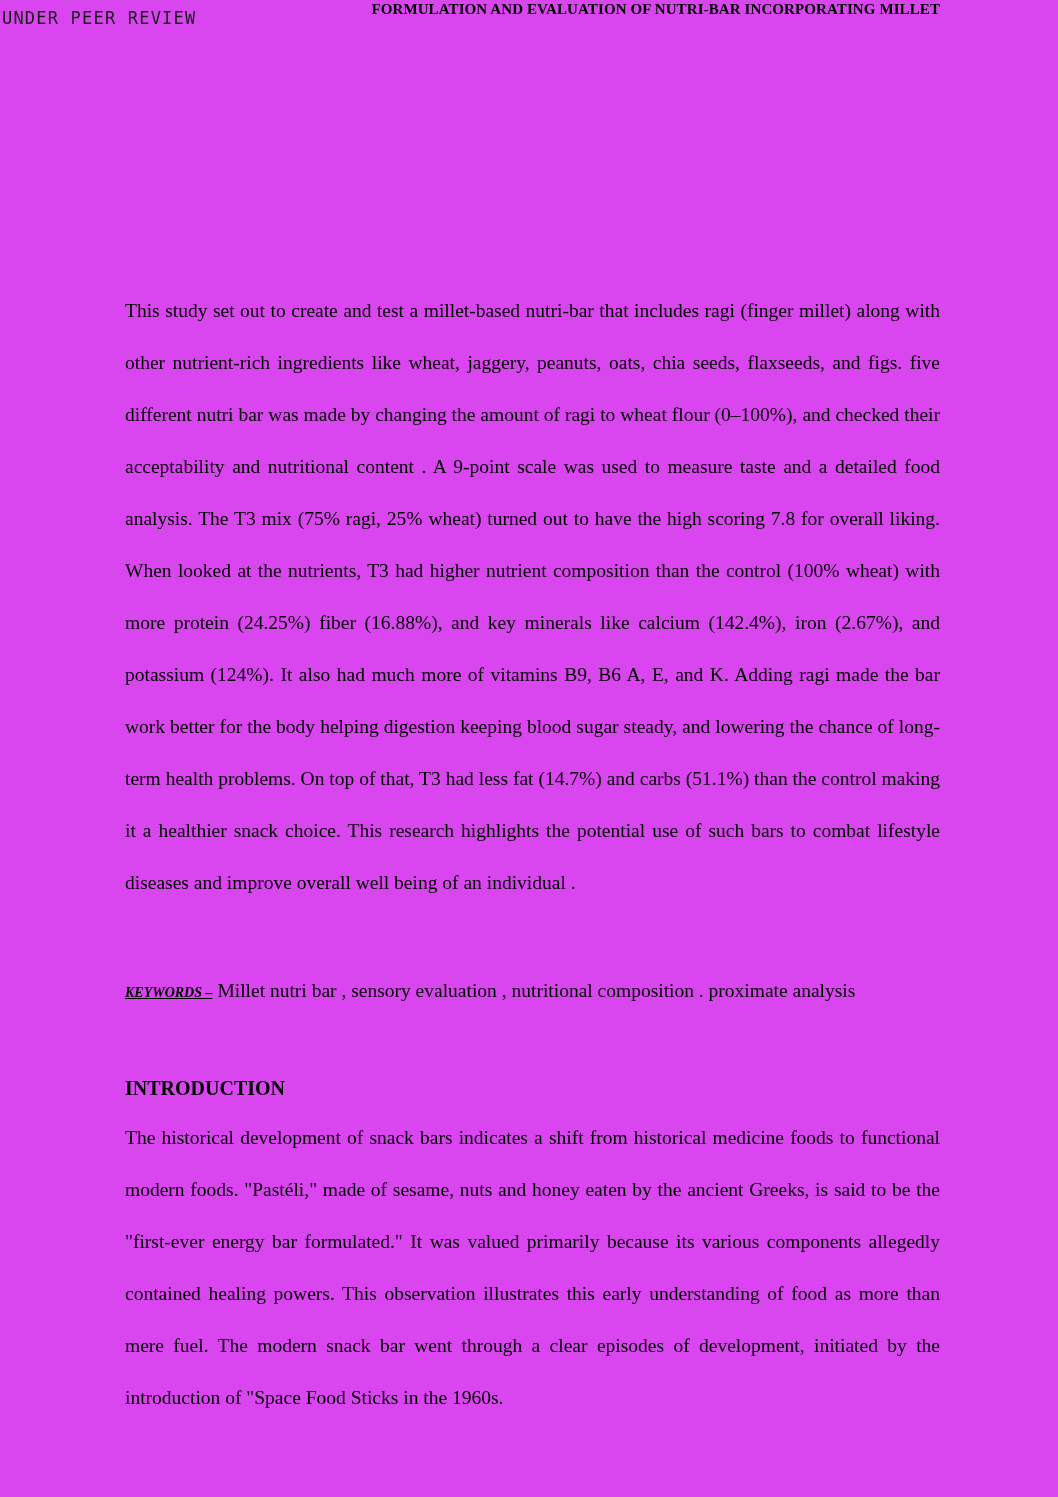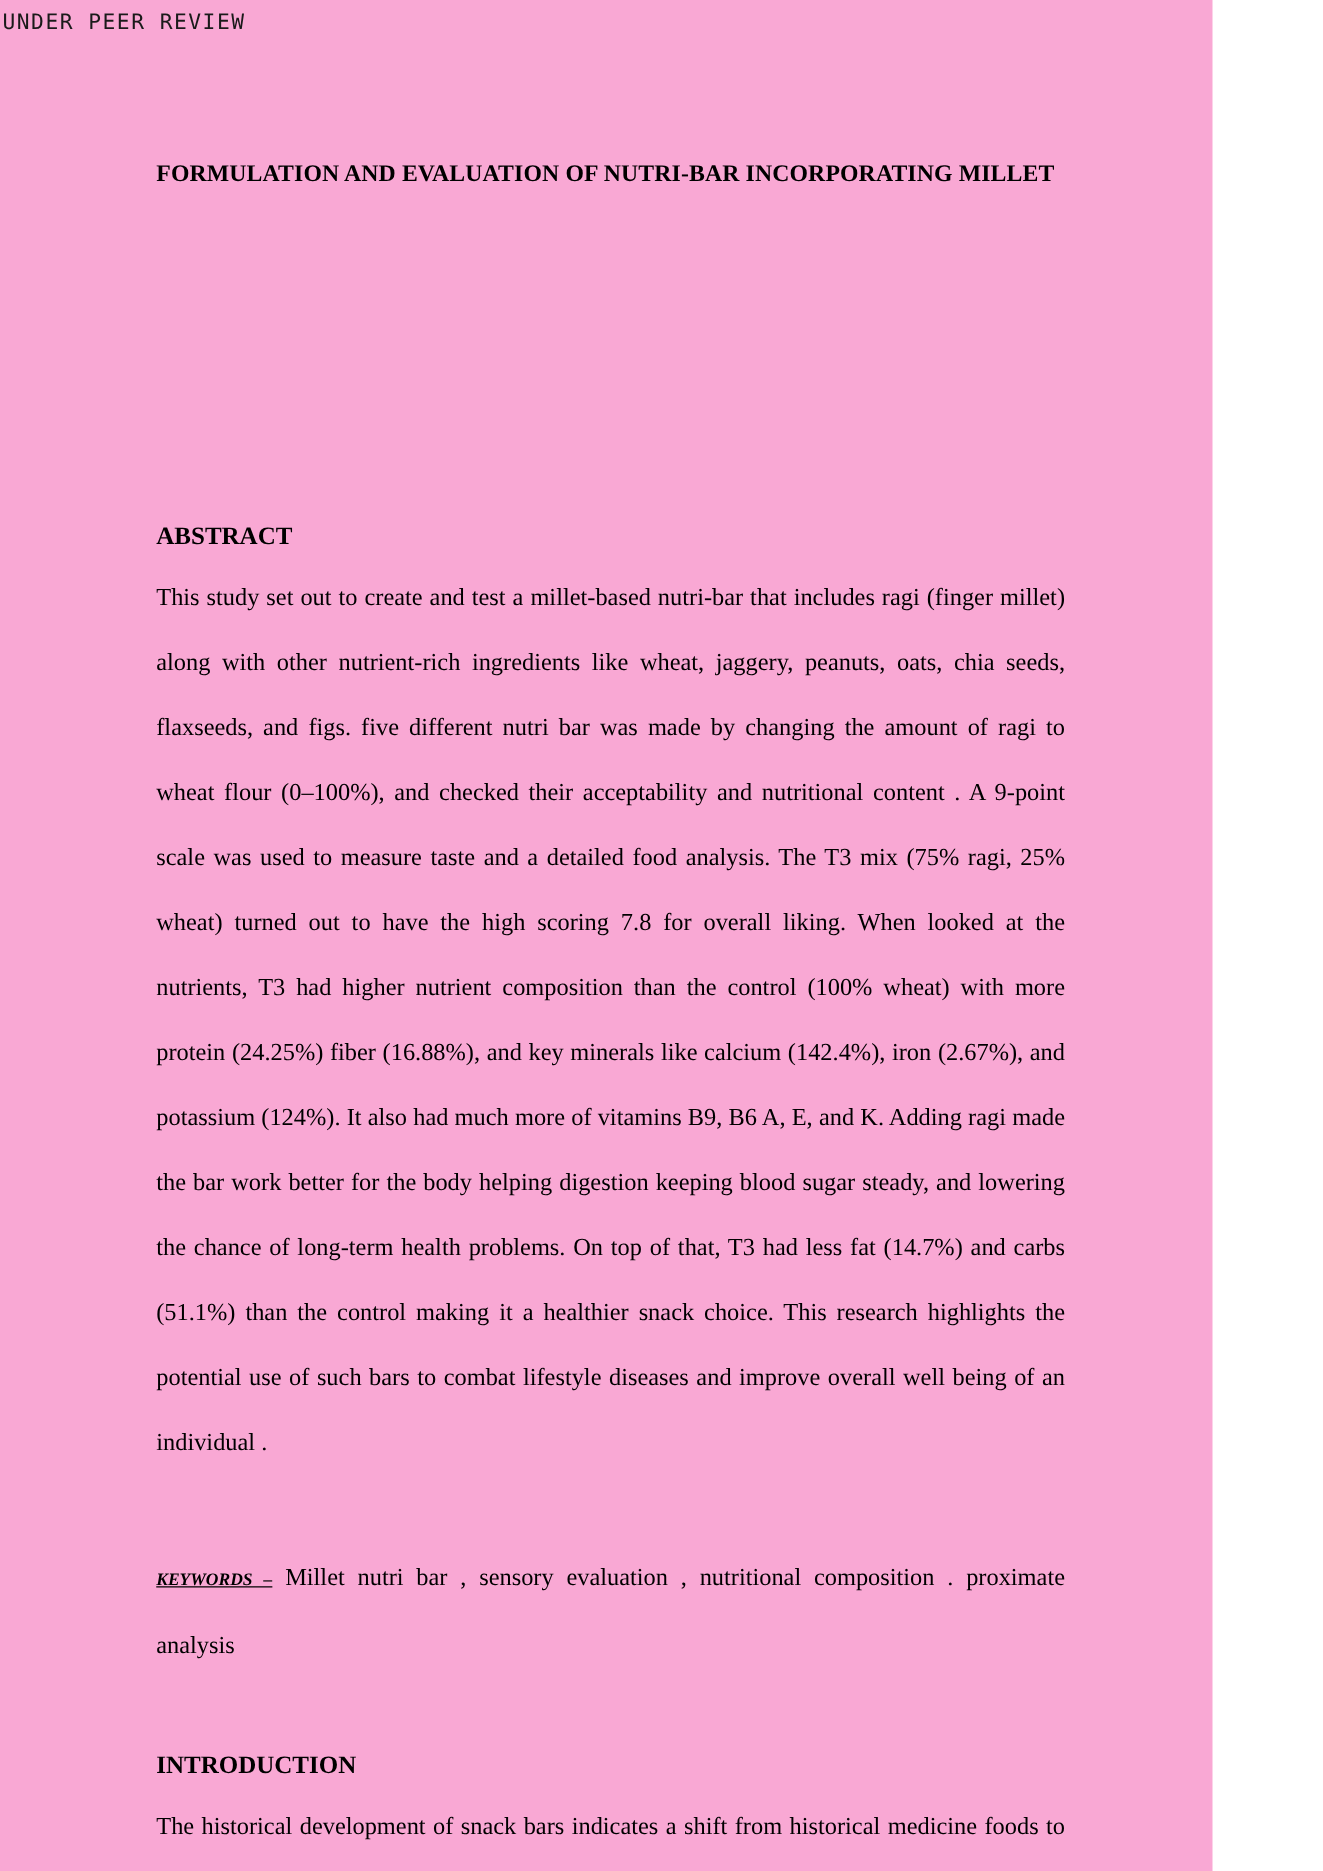--- a/index.html
+++ b/index.html
@@ -2,48 +2,47 @@
 <html><head>
 <meta charset="utf-8">
 <style>
   html, body {
     margin: 0;
     padding: 0;
     background: #ffffff;
   }
   .page {
     position: relative;
-    width: 970px;
+    width: 1058px;
     height: 1497px;
-    background: #f9a8d4;
+    background: #d946ef;
     box-sizing: border-box;
     overflow: hidden;
   }
   .watermark {
     position: absolute;
     top: 8px;
     left: 2px;
     font-family: "DejaVu Sans Mono", "Liberation Mono", monospace;
     font-size: 17px;
     letter-spacing: 1.2px;
     color: #1a1a1a;
     white-space: nowrap;
   }
   .content {
     position: absolute;
     left: 125px;
     right: 118px;
     top: 0;
   }
   .doc-title {
-    margin-top: 128px;
-    text-align: left;
+    text-align: right;
     font-family: "Liberation Serif", "DejaVu Serif", serif;
     font-weight: bold;
-    font-size: 19px;
+    font-size: 15px;
     letter-spacing: 0.1px;
     color: #000;
     line-height: 1.3;
   }
   .section-head {
     font-family: "Liberation Serif", "DejaVu Serif", serif;
     font-weight: bold;
     font-size: 20px;
     color: #000;
     margin: 0 0 12px 0;
@@ -79,21 +78,20 @@
 
 <div class="page">
 
   <div class="watermark">UNDER PEER REVIEW</div>
 
   <div class="content">
 
     <div class="doc-title">FORMULATION AND EVALUATION OF NUTRI-BAR INCORPORATING MILLET</div>
 
     <div class="abstract-block">
-      <div class="section-head">ABSTRACT</div>
       <p class="body-text">This study set out to create and test a millet-based nutri-bar that includes ragi (finger millet) along with other nutrient-rich ingredients like wheat, jaggery, peanuts, oats, chia seeds, flaxseeds, and figs. five different nutri bar was made by changing the amount of ragi to wheat flour (0–100%), and checked their acceptability and nutritional content . A 9-point scale was used to measure taste and a detailed food analysis. The T3 mix (75% ragi, 25% wheat) turned out to have the high scoring 7.8 for overall liking. When looked at the nutrients, T3 had higher nutrient composition than the control (100% wheat) with more protein (24.25%) fiber (16.88%), and key minerals like calcium (142.4%), iron (2.67%), and potassium (124%). It also had much more of vitamins B9, B6 A, E, and K. Adding ragi made the bar work better for the body helping digestion keeping blood sugar steady, and lowering the chance of long-term health problems. On top of that, T3 had less fat (14.7%) and carbs (51.1%) than the control making it a healthier snack choice. This research highlights the potential use of such bars to combat lifestyle diseases and improve overall well being of an individual .</p>
     </div>
 
     <div class="keywords-block">
       <p class="body-text"><span class="kw-label">KEYWORDS –</span><span> Millet nutri bar , sensory evaluation , nutritional composition . proximate analysis</span></p>
     </div>
 
     <div class="intro-block">
       <div class="section-head">INTRODUCTION</div>
       <p class="body-text">The historical development of snack bars indicates a shift from historical medicine foods to functional modern foods. "Pastéli," made of sesame, nuts and honey eaten by the ancient Greeks, is said to be the "first-ever energy bar formulated." It was valued primarily because its various components allegedly contained healing powers. This observation illustrates this early understanding of food as more than mere fuel. The modern snack bar went through a clear episodes of development, initiated by the introduction of "Space Food Sticks in the 1960s.</p>

